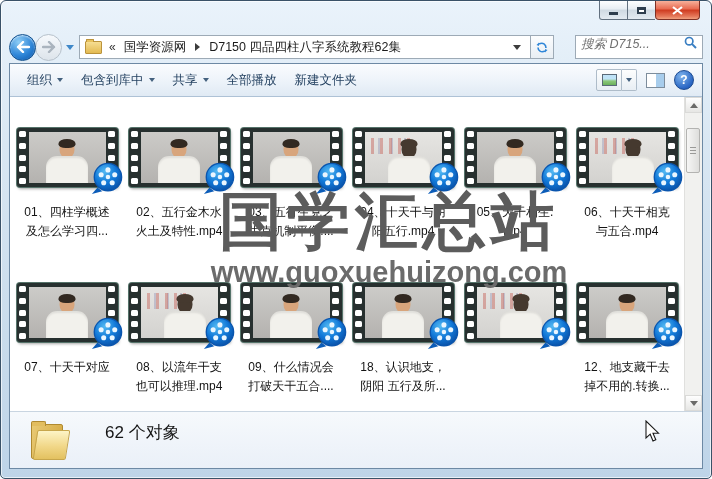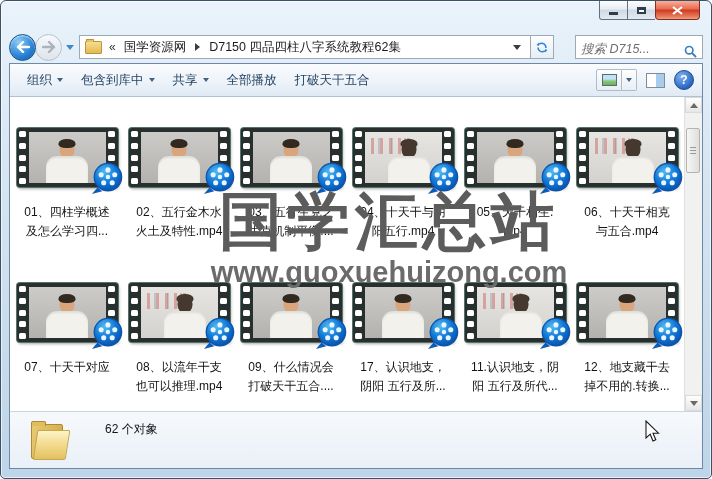--- a/index.html
+++ b/index.html
@@ -28,21 +28,21 @@
   .nav-chevron{width:0;height:0;border-left:4px solid transparent;border-right:4px solid transparent;border-top:5px solid #3f88c9;margin:0 5px 0 4px;}
   .addressbar{flex:1;height:24px;background:#fff;border:1px solid #9daab6;display:flex;align-items:center;padding:0 3px;box-sizing:border-box;}
   .ab-folder{width:15px;height:11px;position:relative;background:linear-gradient(#f6dd92,#e3ba52);border:1px solid #bb933b;border-radius:1px;margin:0 4px 0 2px;flex:0 0 auto;}
   .ab-folder::before{content:"";position:absolute;top:-3px;left:0;width:6px;height:2px;background:#e9c35e;border:1px solid #bb933b;border-bottom:none;border-radius:1px 1px 0 0;}
   .ab-chev{color:#333;font-size:12px;padding:0 3px;}
   .crumb{font-size:12.5px;color:#1b1b1b;padding:3px 5px;white-space:nowrap;}
   .crumb-sep{width:0;height:0;border-top:4px solid transparent;border-bottom:4px solid transparent;border-left:5px solid #3c3c3c;margin:0 4px;}
   .ab-spacer{flex:1;}
   .ab-drop{width:0;height:0;border-left:4px solid transparent;border-right:4px solid transparent;border-top:5px solid #3c3c3c;margin:0 6px;}
   .refresh-btn{width:23px;height:24px;box-sizing:border-box;border:1px solid #9daab6;border-left:none;background:linear-gradient(#fcfdfe,#e8eef4);display:flex;align-items:center;justify-content:center;}
-  .searchbox{width:128px;height:24px;box-sizing:border-box;background:#fff;border:1px solid #9daab6;margin-left:21px;display:flex;align-items:flex-end;padding:0 5px;gap:25px;}
+  .searchbox{width:128px;height:24px;box-sizing:border-box;background:#fff;border:1px solid #9daab6;margin-left:21px;display:flex;align-items:flex-start;padding:0 5px;gap:25px;}
   .search-text{flex:1;font-size:12.5px;font-style:italic;color:#6f6f6f;white-space:nowrap;overflow:hidden;}
   
   .client{position:absolute;left:8px;right:8px;top:62px;bottom:9px;border:1px solid #6d89a4;display:flex;flex-direction:column;background:#fff;}
   .toolbar{height:33px;flex:0 0 auto;display:flex;align-items:center;box-sizing:border-box;
     background:linear-gradient(#fafcfe,#eef4fa 50%,#e0eaf4);border-bottom:1px solid #aec2d6;padding:8px 8px;}
   .tb-item{font-size:12.5px;color:#1e3c5c;padding:5px 9px;display:flex;align-items:center;gap:5px;cursor:default;white-space:nowrap;}
   .tb-caret{width:0;height:0;border-left:3.5px solid transparent;border-right:3.5px solid transparent;border-top:4px solid #44617e;}
   .tb-right{margin-left:auto;display:flex;align-items:center;gap:9px;}
   .views-group{display:flex;}
   .views-btn{width:26px;height:22px;box-sizing:border-box;border:1px solid #aebcc9;border-radius:2px 0 0 2px;background:linear-gradient(#fdfefe,#e8eef4);display:flex;align-items:center;justify-content:center;}
@@ -86,21 +86,21 @@
   .tri-down{width:0;height:0;border-left:4px solid transparent;border-right:4px solid transparent;border-top:5px solid #6a6a68;}
   .sb-thumb{position:absolute;left:1px;top:31px;width:14px;height:45px;box-sizing:border-box;background:linear-gradient(90deg,#f6f6f5,#dededc);border:1px solid #b3b3b1;border-radius:2px;}
   .sb-thumb::after{content:"";position:absolute;left:3px;right:3px;top:18px;height:8px;
     background:repeating-linear-gradient(#9a9a98 0 1px,transparent 1px 3px);}
   
   .statusbar{height:57px;flex:0 0 auto;box-sizing:border-box;background:linear-gradient(#f6f9fc,#eaf0f8);border-top:1px solid #c9d5e1;position:relative;}
   .status-folder{position:absolute;left:18px;top:5px;width:44px;height:46px;}
   .sf-back{position:absolute;left:3px;top:7px;width:30px;height:33px;background:linear-gradient(110deg,#e9ca74,#d2a53d);border:1px solid #b08a30;border-radius:2px;}
   .sf-back::before{content:"";position:absolute;top:-4px;left:-1px;width:13px;height:4px;background:#e2bd5f;border:1px solid #b08a30;border-bottom:none;border-radius:2px 2px 0 0;}
   .sf-front{position:absolute;left:7px;top:13px;width:31px;height:28px;background:linear-gradient(#fdf4c6,#f1d788 55%,#e3c160);border:1px solid #c7a64c;border-radius:2px;transform:skewX(-9deg);}
-  .status-count{position:absolute;left:95px;top:9px;font-size:12px;color:#141414;}
+  .status-count{position:absolute;left:95px;top:9px;font-size:17px;color:#141414;}
   
   .cursor{position:absolute;left:644px;top:419px;z-index:50;pointer-events:none;}
   svg{display:block;}
 </style>
 </head>
 <body>
 
 <svg width="0" height="0" style="position:absolute">
   <defs>
     <radialGradient id="bgrad" cx="38%" cy="30%" r="75%">
@@ -189,21 +189,21 @@
         <div class="tb-caret"></div>
       </div>
       <div class="tb-item">
         <span>共享</span>
         <div class="tb-caret"></div>
       </div>
       <div class="tb-item">
         <span>全部播放</span>
       </div>
       <div class="tb-item">
-        <span>打破天干五合</span>
+        <span>新建文件夹</span>
       </div>
       <div class="tb-right">
         <div class="views-group">
           <div class="views-btn">
             <div class="views-ico"></div>
           </div>
           <div class="views-caret-btn">
             <div class="tb-caret"></div>
           </div>
         </div>
@@ -504,21 +504,21 @@
                 <div class="hole"></div>
                 <div class="hole"></div>
                 <div class="hole"></div>
                 <div class="hole"></div>
               </div>
               <svg class="badge" viewBox="0 0 36 36">
                 <use href="#badge-g"></use>
               </svg>
             </div>
             <div class="label">
-              <div>17、认识地支，</div>
+              <div>18、认识地支，</div>
               <div>阴阳 五行及所...</div>
             </div>
           </div>
 
           <div class="file-item">
             <div class="thumb">
               <div class="holes l">
                 <div class="hole"></div>
                 <div class="hole"></div>
                 <div class="hole"></div>
@@ -532,24 +532,20 @@
               <div class="holes r">
                 <div class="hole"></div>
                 <div class="hole"></div>
                 <div class="hole"></div>
                 <div class="hole"></div>
                 <div class="hole"></div>
               </div>
               <svg class="badge" viewBox="0 0 36 36">
                 <use href="#badge-g"></use>
               </svg>
-            </div>
-            <div class="label">
-              <div>11.认识地支，阴</div>
-              <div>阳 五行及所代...</div>
             </div>
           </div>
 
           <div class="file-item">
             <div class="thumb">
               <div class="holes l">
                 <div class="hole"></div>
                 <div class="hole"></div>
                 <div class="hole"></div>
                 <div class="hole"></div>

